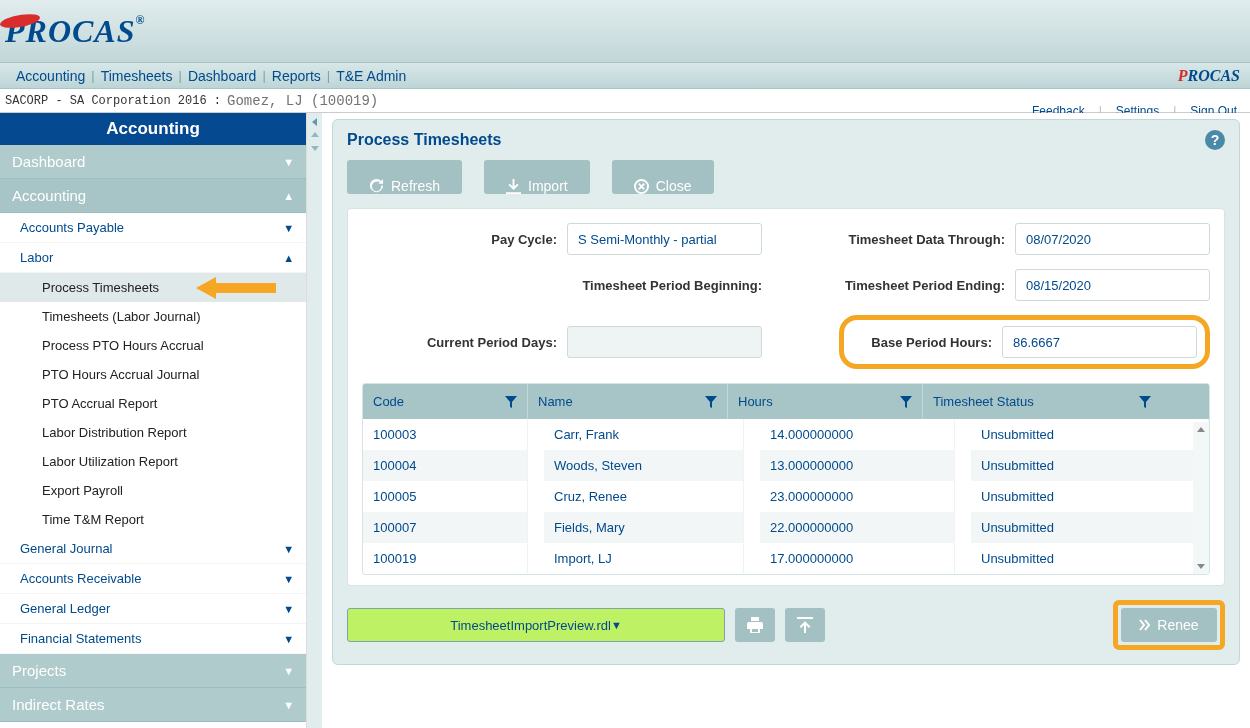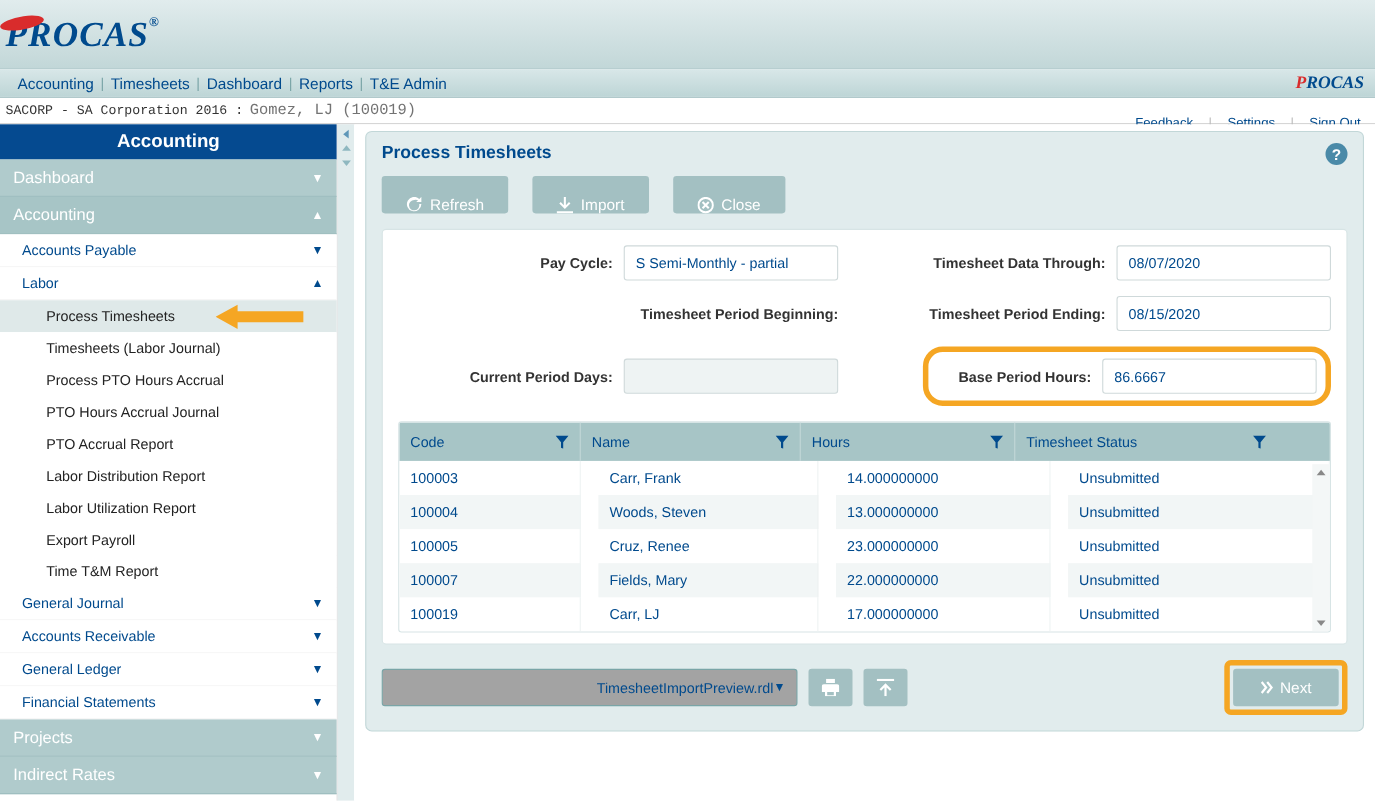--- a/index.html
+++ b/index.html
@@ -57,21 +57,21 @@
   .grow { display:flex; font-size:13px;gap:16px; }
   .grow:nth-child(even) .gcell { background:#f2f6f6; }
   .gcell { color:#004a8d; padding:8px 10px; border-right:1px solid #eef3f3; }
   .c-code { width:165px; }
   .c-name { width:200px; }
   .c-hours { width:195px; }
   .c-status { width:238px; }
   .grid-scroll { position:absolute; right:0; top:38px; bottom:0; width:16px; background:#f4f7f7; display:flex; flex-direction:column; align-items:center; justify-content:space-between; padding:3px 0; }
   .grid-scroll svg { width:10px; height:10px; fill:#888; }
   .panel-foot { display:flex; align-items:center; padding:14px; gap:10px; }
-  .report-select { flex:0 0 378px; height:34px; background:#a3a3a3; border:1px solid #7aa5a7; border-radius:3px; color:#004a8d; display:flex; align-items:center; padding:0 10px; justify-content:flex-end; font-size:13px; cursor:pointer; }
+  .report-select { flex:0 0 378px; height:34px; background:#bef264; border:1px solid #7aa5a7; border-radius:3px; color:#004a8d; display:flex; align-items:center; padding:0 10px; justify-content:center; font-size:13px; cursor:pointer; }
   .sq-btn { width:40px; height:34px; background:#a3c0c2; border:none; border-radius:3px; display:flex; align-items:center; justify-content:center; cursor:pointer; }
   .sq-btn svg { width:16px; height:16px; fill:#fff; }
   .next-wrap { margin-left:auto; border:5px solid #f5a623; border-radius:6px; padding:3px; }
   .next-btn { background:#a3c0c2; color:#fff; border:none; height:34px; width:96px; font-size:14px; display:flex; align-items:center; justify-content:center; gap:6px; cursor:pointer; border-radius:3px; }
 </style>
 </head>
 <body>
 
 <div class="top-header">
   <div class="logo-main">
@@ -285,21 +285,21 @@
                 <div class="gcell c-status">Unsubmitted</div>
               </div>
               <div class="grow">
                 <div class="gcell c-code">100007</div>
                 <div class="gcell c-name">Fields, Mary</div>
                 <div class="gcell c-hours">22.000000000</div>
                 <div class="gcell c-status">Unsubmitted</div>
               </div>
               <div class="grow">
                 <div class="gcell c-code">100019</div>
-                <div class="gcell c-name">Carr, LJ</div>
+                <div class="gcell c-name">Import, LJ</div>
                 <div class="gcell c-hours">17.000000000</div>
                 <div class="gcell c-status">Unsubmitted</div>
               </div>
             </div>
           <div class="grid-scroll">
             <svg viewBox="0 0 10 10">
                 <polygon points="1,7 5,2 9,7"></polygon>
               </svg>
             <svg viewBox="0 0 10 10">
                 <polygon points="1,3 5,8 9,3"></polygon>
@@ -321,20 +321,20 @@
         <button class="sq-btn">
           <svg viewBox="0 0 16 16">
               <path d="M7 16h2V8l3 3 1.4-1.4L8 4.2 2.6 9.6 4 11l3-3v8zM0 0h16v2H0z"></path>
             </svg>
         </button>
         <div class="next-wrap">
           <button class="next-btn">
             <svg width="12" height="12" viewBox="0 0 12 12">
                 <path d="M1 1l4 5-4 5M6 1l4 5-4 5" fill="none" stroke="#fff" stroke-width="2"></path>
               </svg>
-            <span>Next</span>
+            <span>Renee</span>
           </button>
         </div>
       </div>
 
     </div>
   </div>
 </div>
 
 </body></html>

